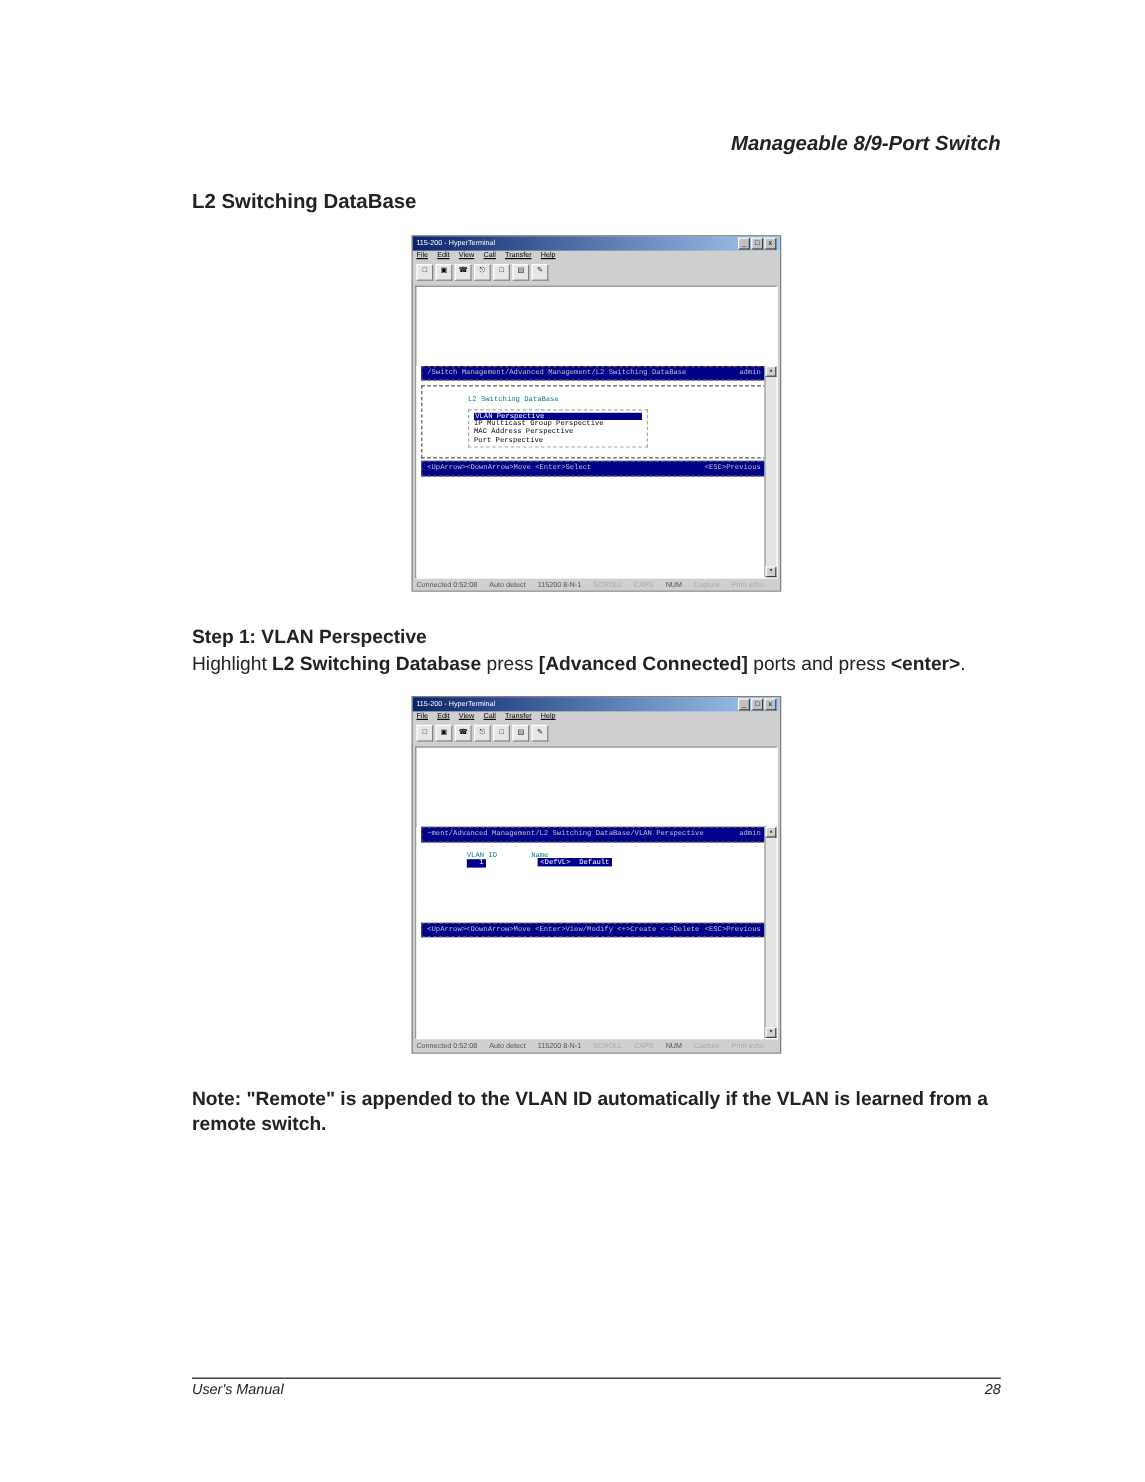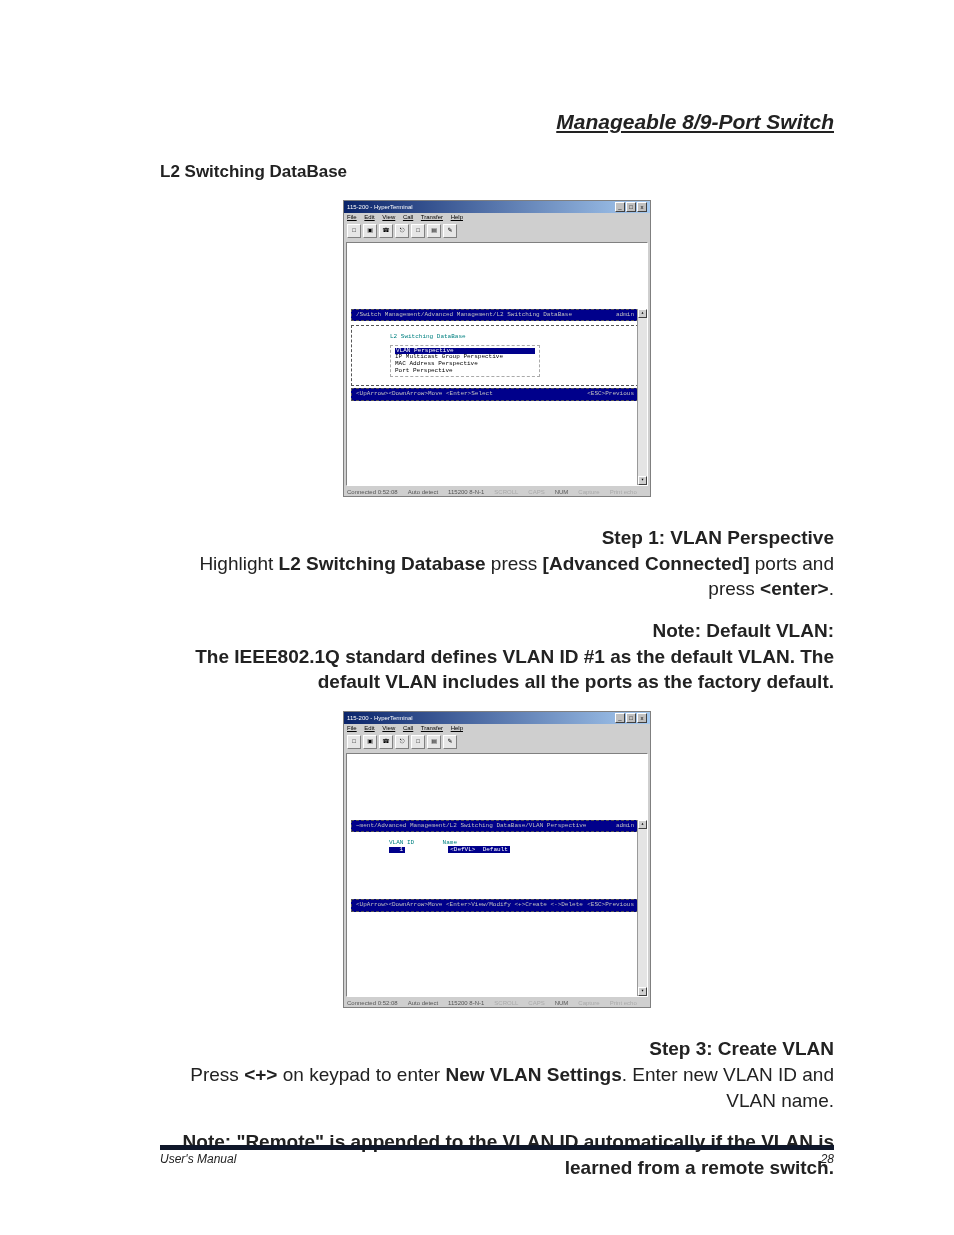--- a/index.html
+++ b/index.html
@@ -14,23 +14,22 @@
     box-sizing: border-box;
     width: 954px;
     min-height: 1235px;
     padding: 110px 120px 40px 160px;
     position: relative;
   }
   .running-head {
     text-align: right;
     font-style: italic;
     font-weight: bold;
-    font-size: 21px;
+    font-size: 17px;
     margin-bottom: 28px;
-    text-decoration: underline;
   }
   h2.section-title {
     font-size: 17px;
     font-weight: bold;
     margin: 0 0 18px 0;
   }
   .fig-wrap {
     display: flex;
     justify-content: center;
     margin: 12px 0 28px 0;
@@ -147,29 +146,28 @@
     padding:4px 10px;
     color:#000;
   }
   .console-body2 .hdr{color:#008080;margin-left:28px;}
   .console-body2 .row{
     margin-left:28px;
   }
   .console-body2 .row .selid{background:#00008b;color:#fff;padding:0 2px;}
   
   p.body {
-    font-size: 19px;
+    font-size: 16px;
     margin: 0 0 16px 0;
     line-height: 1.35;
-    text-align: right;
   }
   .footer {
     position:absolute;
     left:160px; right:120px; bottom:70px;
-    border-top:5px solid #0f172a;
+    border-top:1px solid #0f172a;
     padding-top:2px;
     display:flex;justify-content:space-between;
     font-style:italic;
     font-size:12px;
   }
 </style>
 </head>
 <body>
 
 <div class="page">
@@ -241,24 +239,20 @@
       </div>
     </div>
   </div>
 
   <p class="body">
     <b>Step 1: VLAN Perspective</b><br>
     <span>Highlight </span><b>L2 Switching Database</b><span> press </span><b>[Advanced Connected]</b><span> ports and press </span><b>&lt;enter&gt;</b><span>.</span>
   </p>
 
 
-  <p class="body">
-    <b>Note:   Default VLAN:</b><br>
-    <b>The IEEE802.1Q standard defines VLAN ID #1 as the default VLAN. The default VLAN includes all the ports as the factory default.</b>
-  </p>
 
   <div class="fig-wrap">
     <div class="ht-window">
       <div class="ht-titlebar">
         <span>115-200 - HyperTerminal</span>
         <span class="ctlbtns">
           <span class="ctlbtn">_</span>
           <span class="ctlbtn">□</span>
           <span class="ctlbtn">x</span>
         </span>
@@ -314,24 +308,20 @@
         <span>115200 8-N-1</span>
         <span class="dim">SCROLL</span>
         <span class="dim">CAPS</span>
         <span>NUM</span>
         <span class="dim">Capture</span>
         <span class="dim">Print echo</span>
       </div>
     </div>
   </div>
 
-  <p class="body">
-    <b>Step 3: Create VLAN</b><br>
-    <span>Press  </span><b>&lt;+&gt;</b><span>  on keypad to enter </span><b>New VLAN Settings</b><span>. Enter new VLAN ID and VLAN name.</span>
-  </p>
 
   <p class="body">
     <b>Note:   "Remote" is appended to the VLAN ID automatically if the VLAN is learned from a remote switch.</b>
   </p>
 
   <div class="footer">
     <span>User's Manual</span>
     <span>28</span>
   </div>
 </div>

